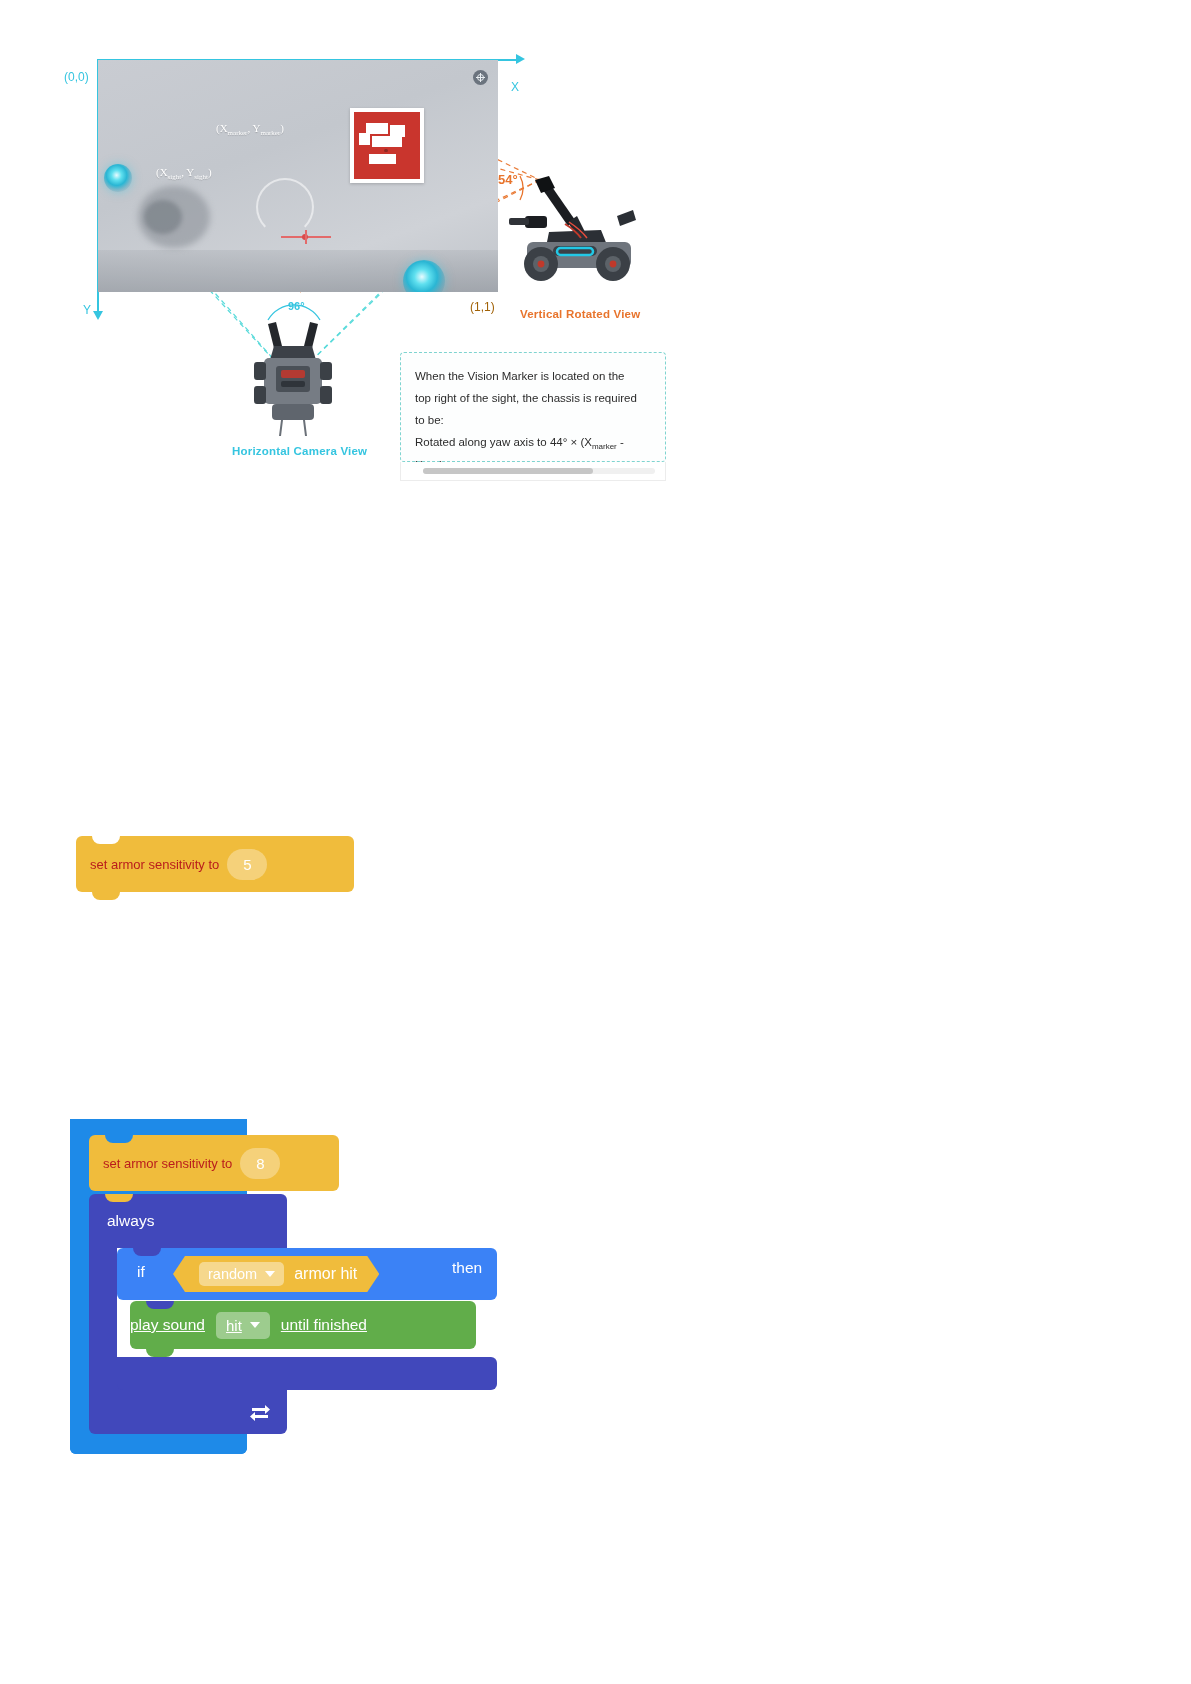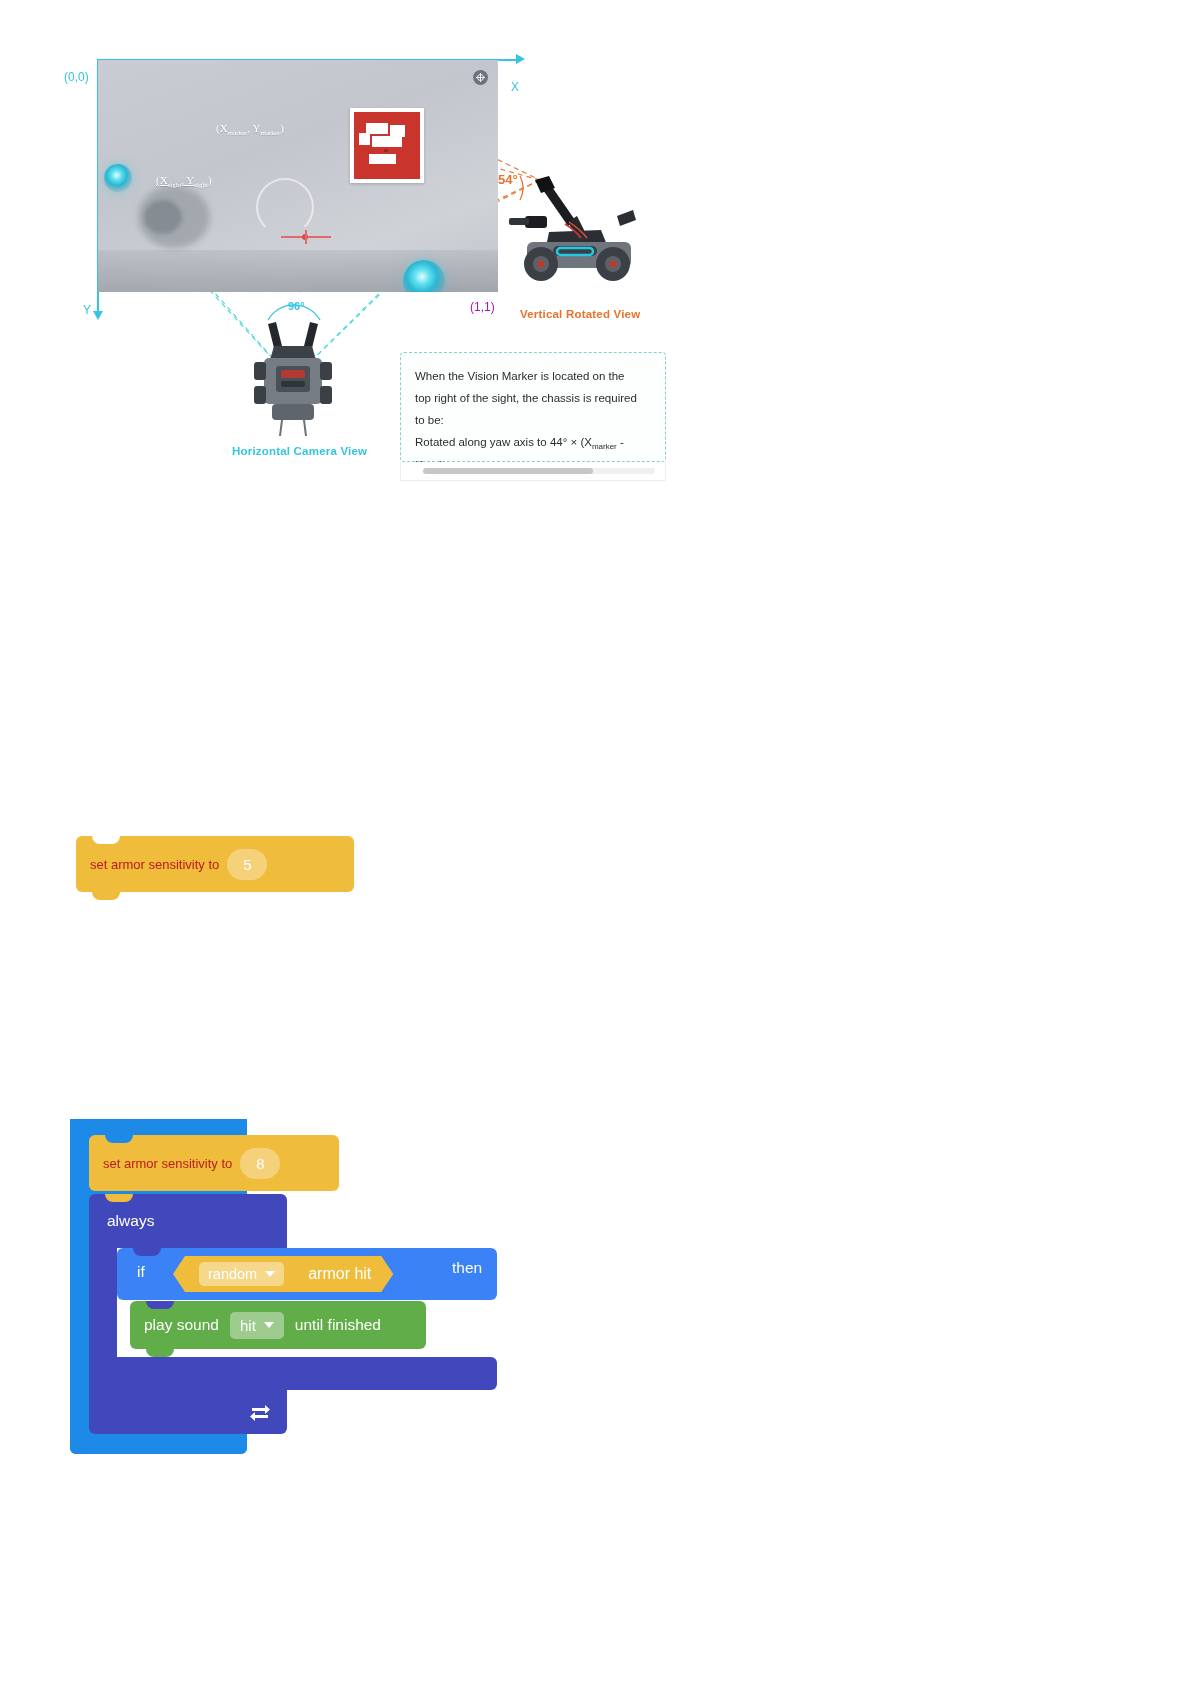--- a/index.html
+++ b/index.html
@@ -73,21 +73,21 @@
   .sight-cross::after{content:"";position:absolute;left:24px;top:0;width:1.5px;height:14px;background:#e36a6a;}
   .sight-dot{position:absolute;left:21px;top:4px;width:6px;height:6px;border-radius:50%;background:#d94b4b;}
 
   
   .coord-label {
     position:absolute; color:#ffffff; font-family:"Liberation Serif", serif;
     font-size:11px; white-space:nowrap; text-shadow:0 1px 1px rgba(0,0,0,.18);
   }
   .coord-label sub { font-size:7px; }
   .lbl-marker { left:118px; top:62px; }
-  .lbl-sight  { left:58px;  top:114px;text-decoration:underline; }
+  .lbl-sight  { left:58px;  top:106px; }
 
   
   .compass-icon {
     position:absolute; right:10px; top:10px; width:15px; height:15px;
     border-radius:50%; background:rgba(70,80,92,.7);
   }
   .compass-icon::before,.compass-icon::after{
     content:"";position:absolute;background:#e9eef2;
   }
   .compass-icon::before{left:3px;top:7px;width:9px;height:1.3px;}
@@ -103,21 +103,21 @@
     border-left:9px solid #35c5e0; border-top:5px solid transparent; border-bottom:5px solid transparent;
   }
   .arrow-y {
     position:absolute; left:93px; top:311px; width:0;height:0;
     border-top:9px solid #35c5e0; border-left:5px solid transparent; border-right:5px solid transparent;
   }
   .axis-label { position:absolute; color:#35c5e0; font-size:12px; font-family:"Liberation Sans", sans-serif; }
   .lbl-X { left:511px; top:80px; }
   .lbl-Y { left:83px;  top:303px; }
   .lbl-00 { left:64px; top:70px; font-size:12px; color:#35c5e0; }
-  .lbl-11 { left:470px; top:300px; font-size:12px; color:#a21caf; }
+  .lbl-11 { left:470px; top:300px; font-size:12px; color:#a16207; }
 
   
   .rays { position:absolute; left:0; top:0; width:700px; height:500px; pointer-events:none; }
 
   
   .robot-vert { position:absolute; left:505px; top:160px; width:135px; height:125px; }
   .robot-horz { position:absolute; left:250px; top:320px; width:86px; height:118px; }
 
   .angle-54 {
     position:absolute; left:498px; top:172px; color:#e8742c; font-size:13px; font-weight:bold;
@@ -218,28 +218,28 @@
 
   .hexa {
     position:absolute; left:56px; top:8px; height:36px; display:flex; align-items:center;
     background:#f0bc3c; color:#fff;
     padding:0 22px 0 26px;
     clip-path: polygon(12px 0, calc(100% - 12px) 0, 100% 50%, calc(100% - 12px) 100%, 12px 100%, 0 50%);
   }
   .dropdown {
     display:inline-flex; align-items:center; gap:8px;
     background:rgba(255,255,255,.42); border-radius:5px;
-    padding:4px 9px; color:#ffffff; font-size:14.5px; margin-right:24px;
+    padding:4px 9px; color:#ffffff; font-size:14.5px; margin-right:10px;
   }
   .caret { width:0;height:0;border-left:5px solid transparent;border-right:5px solid transparent;border-top:6px solid #ffffff; }
 
   .blk-sound {
-    position:absolute; left:60px; top:232px; width:296px; height:48px;
-    background:#61ad4a; border-radius:6px; display:flex; align-items:center; padding-left:14px;
-    color:#fff; font-size:15.5px;
+    position:absolute; left:60px; top:232px; width:346px; height:48px;
+    background:#61ad4a; border-radius:6px; display:flex; align-items:center; 
+    color:#fff; font-size:15.5px;text-decoration:underline;
   }
   .blk-sound .notch-cut { position:absolute; left:16px; top:0; width:28px; height:8px; background:#4148bb; border-radius:0 0 9px 9px; }
   .blk-sound .tab-bot { position:absolute; left:16px; bottom:-8px; width:28px; height:8px; background:#61ad4a; border-radius:0 0 9px 9px; }
   .sound-dd {
     display:inline-flex; align-items:center; gap:8px;
     background:rgba(255,255,255,.38); border-radius:5px;
     padding:5px 10px; color:#fff; font-size:15px; margin:0 11px;
   }
   .if-bottom {
     position:absolute; left:47px; top:288px; width:380px; height:33px;

